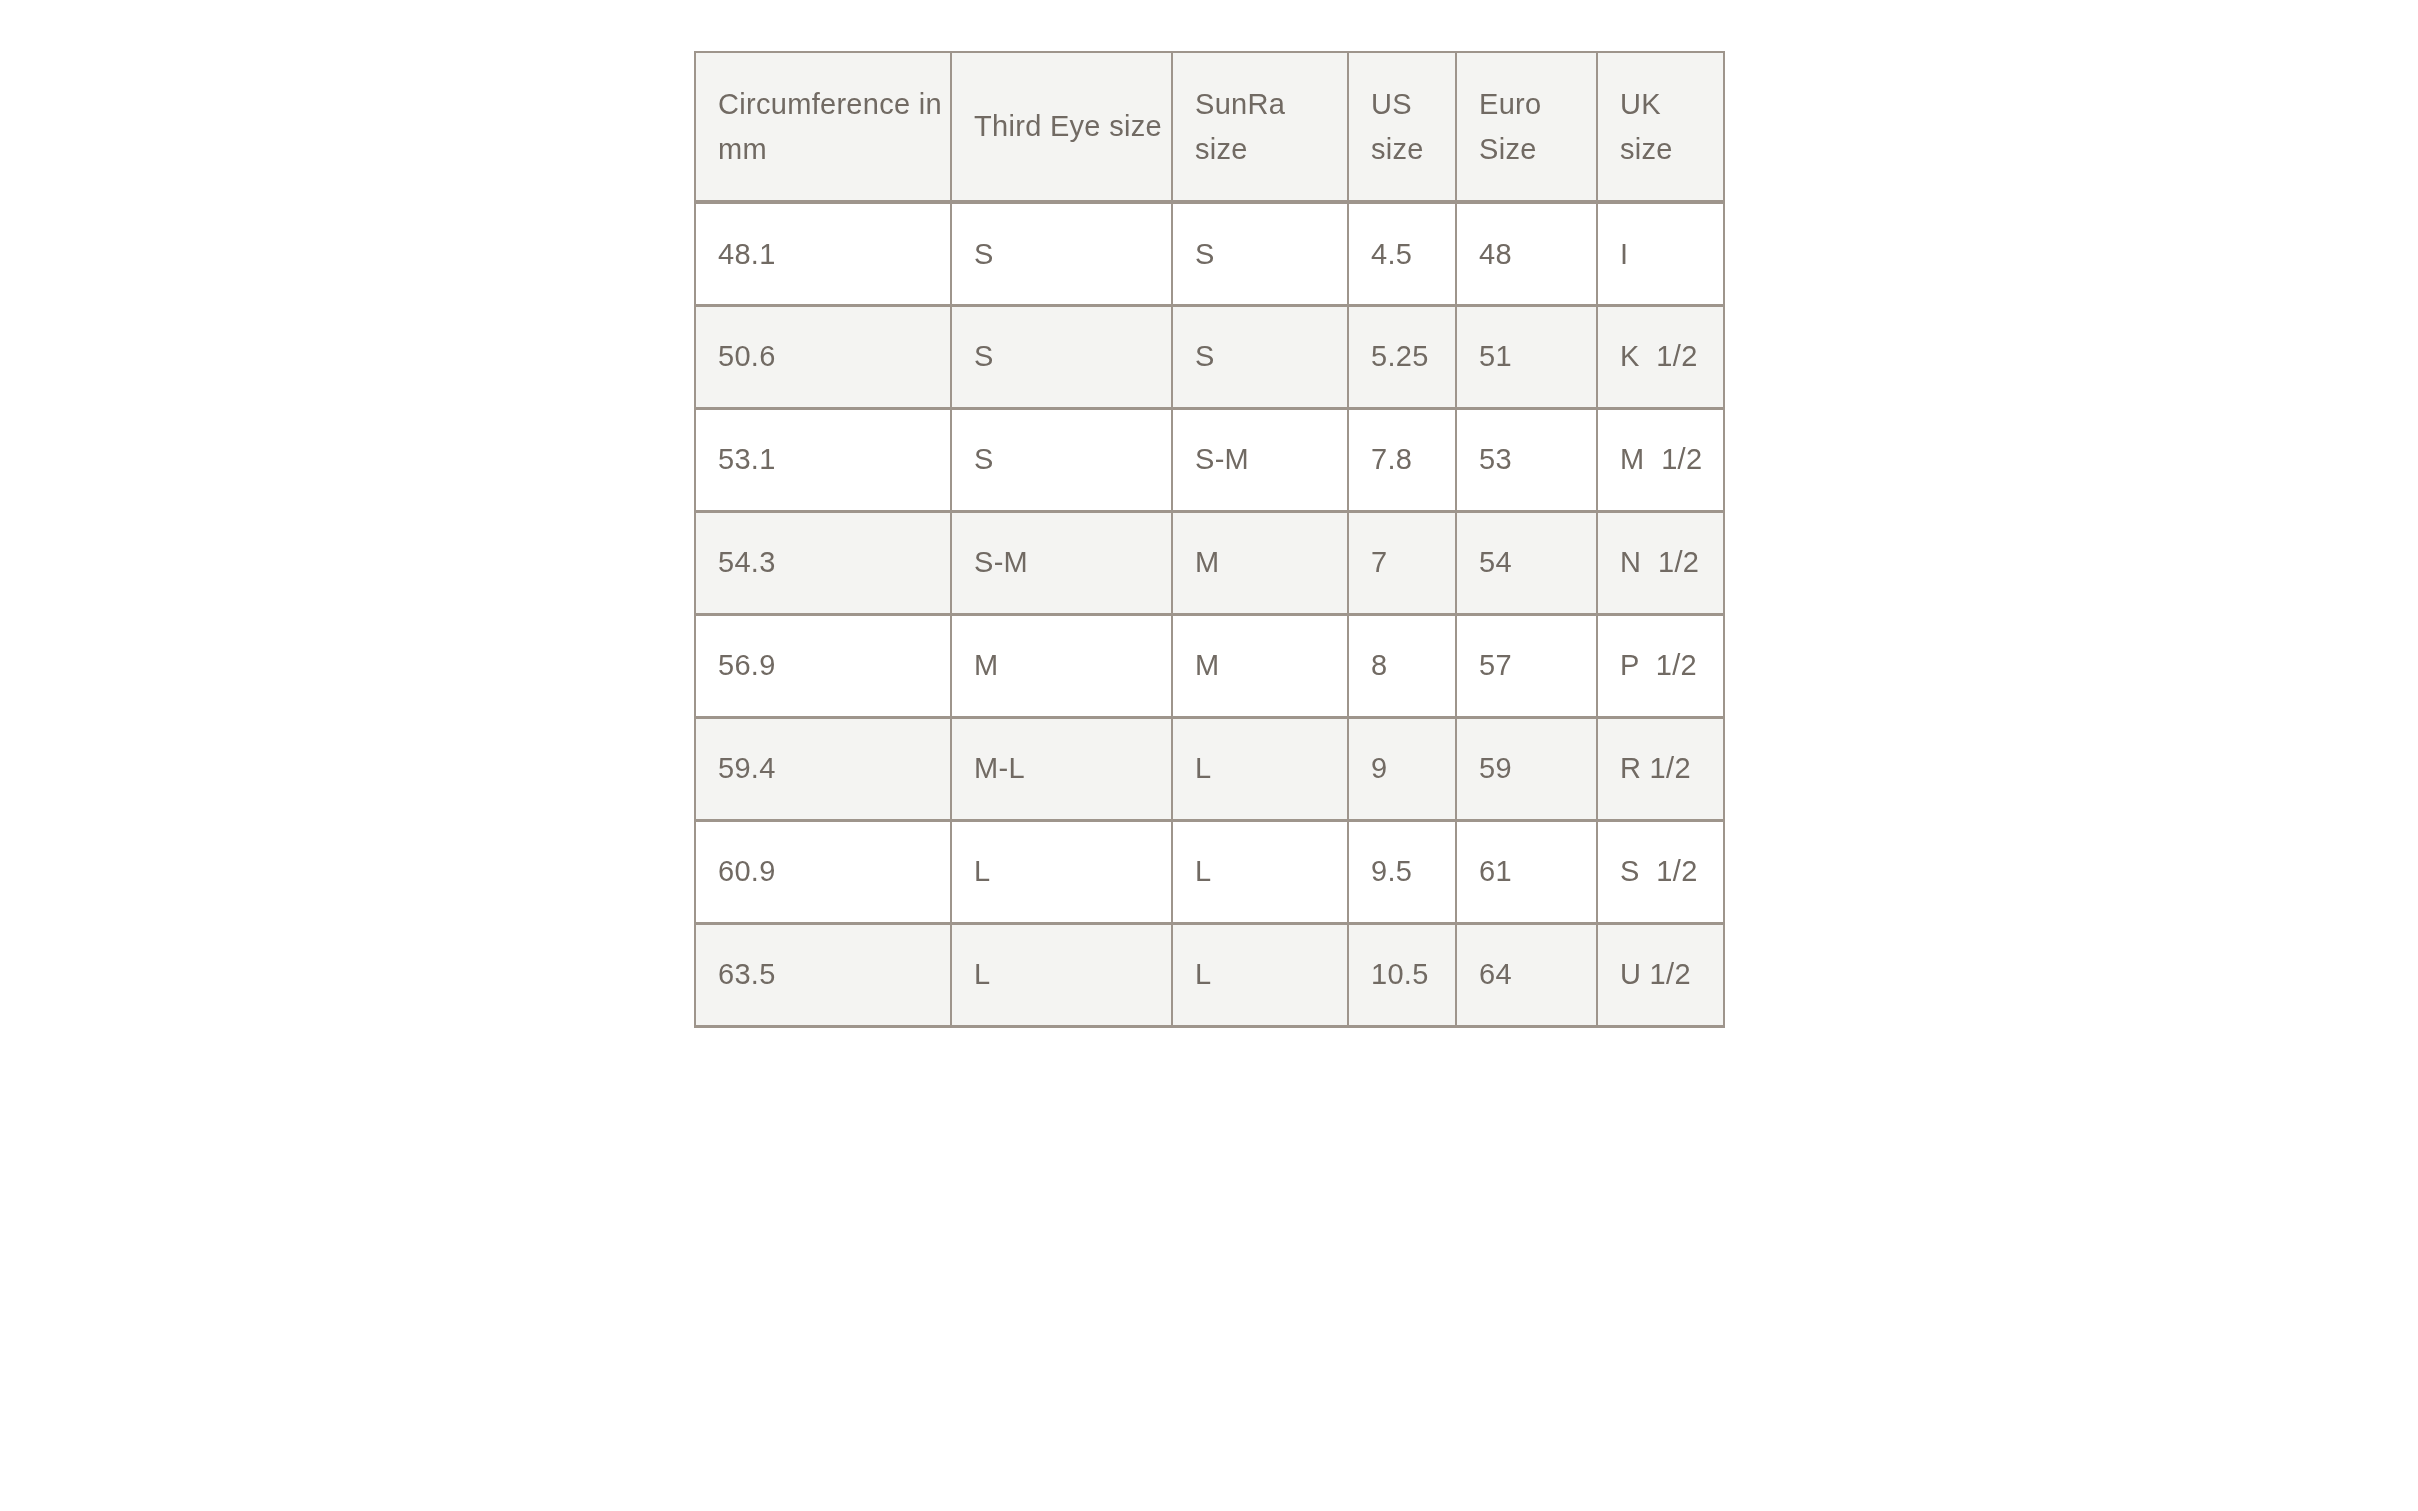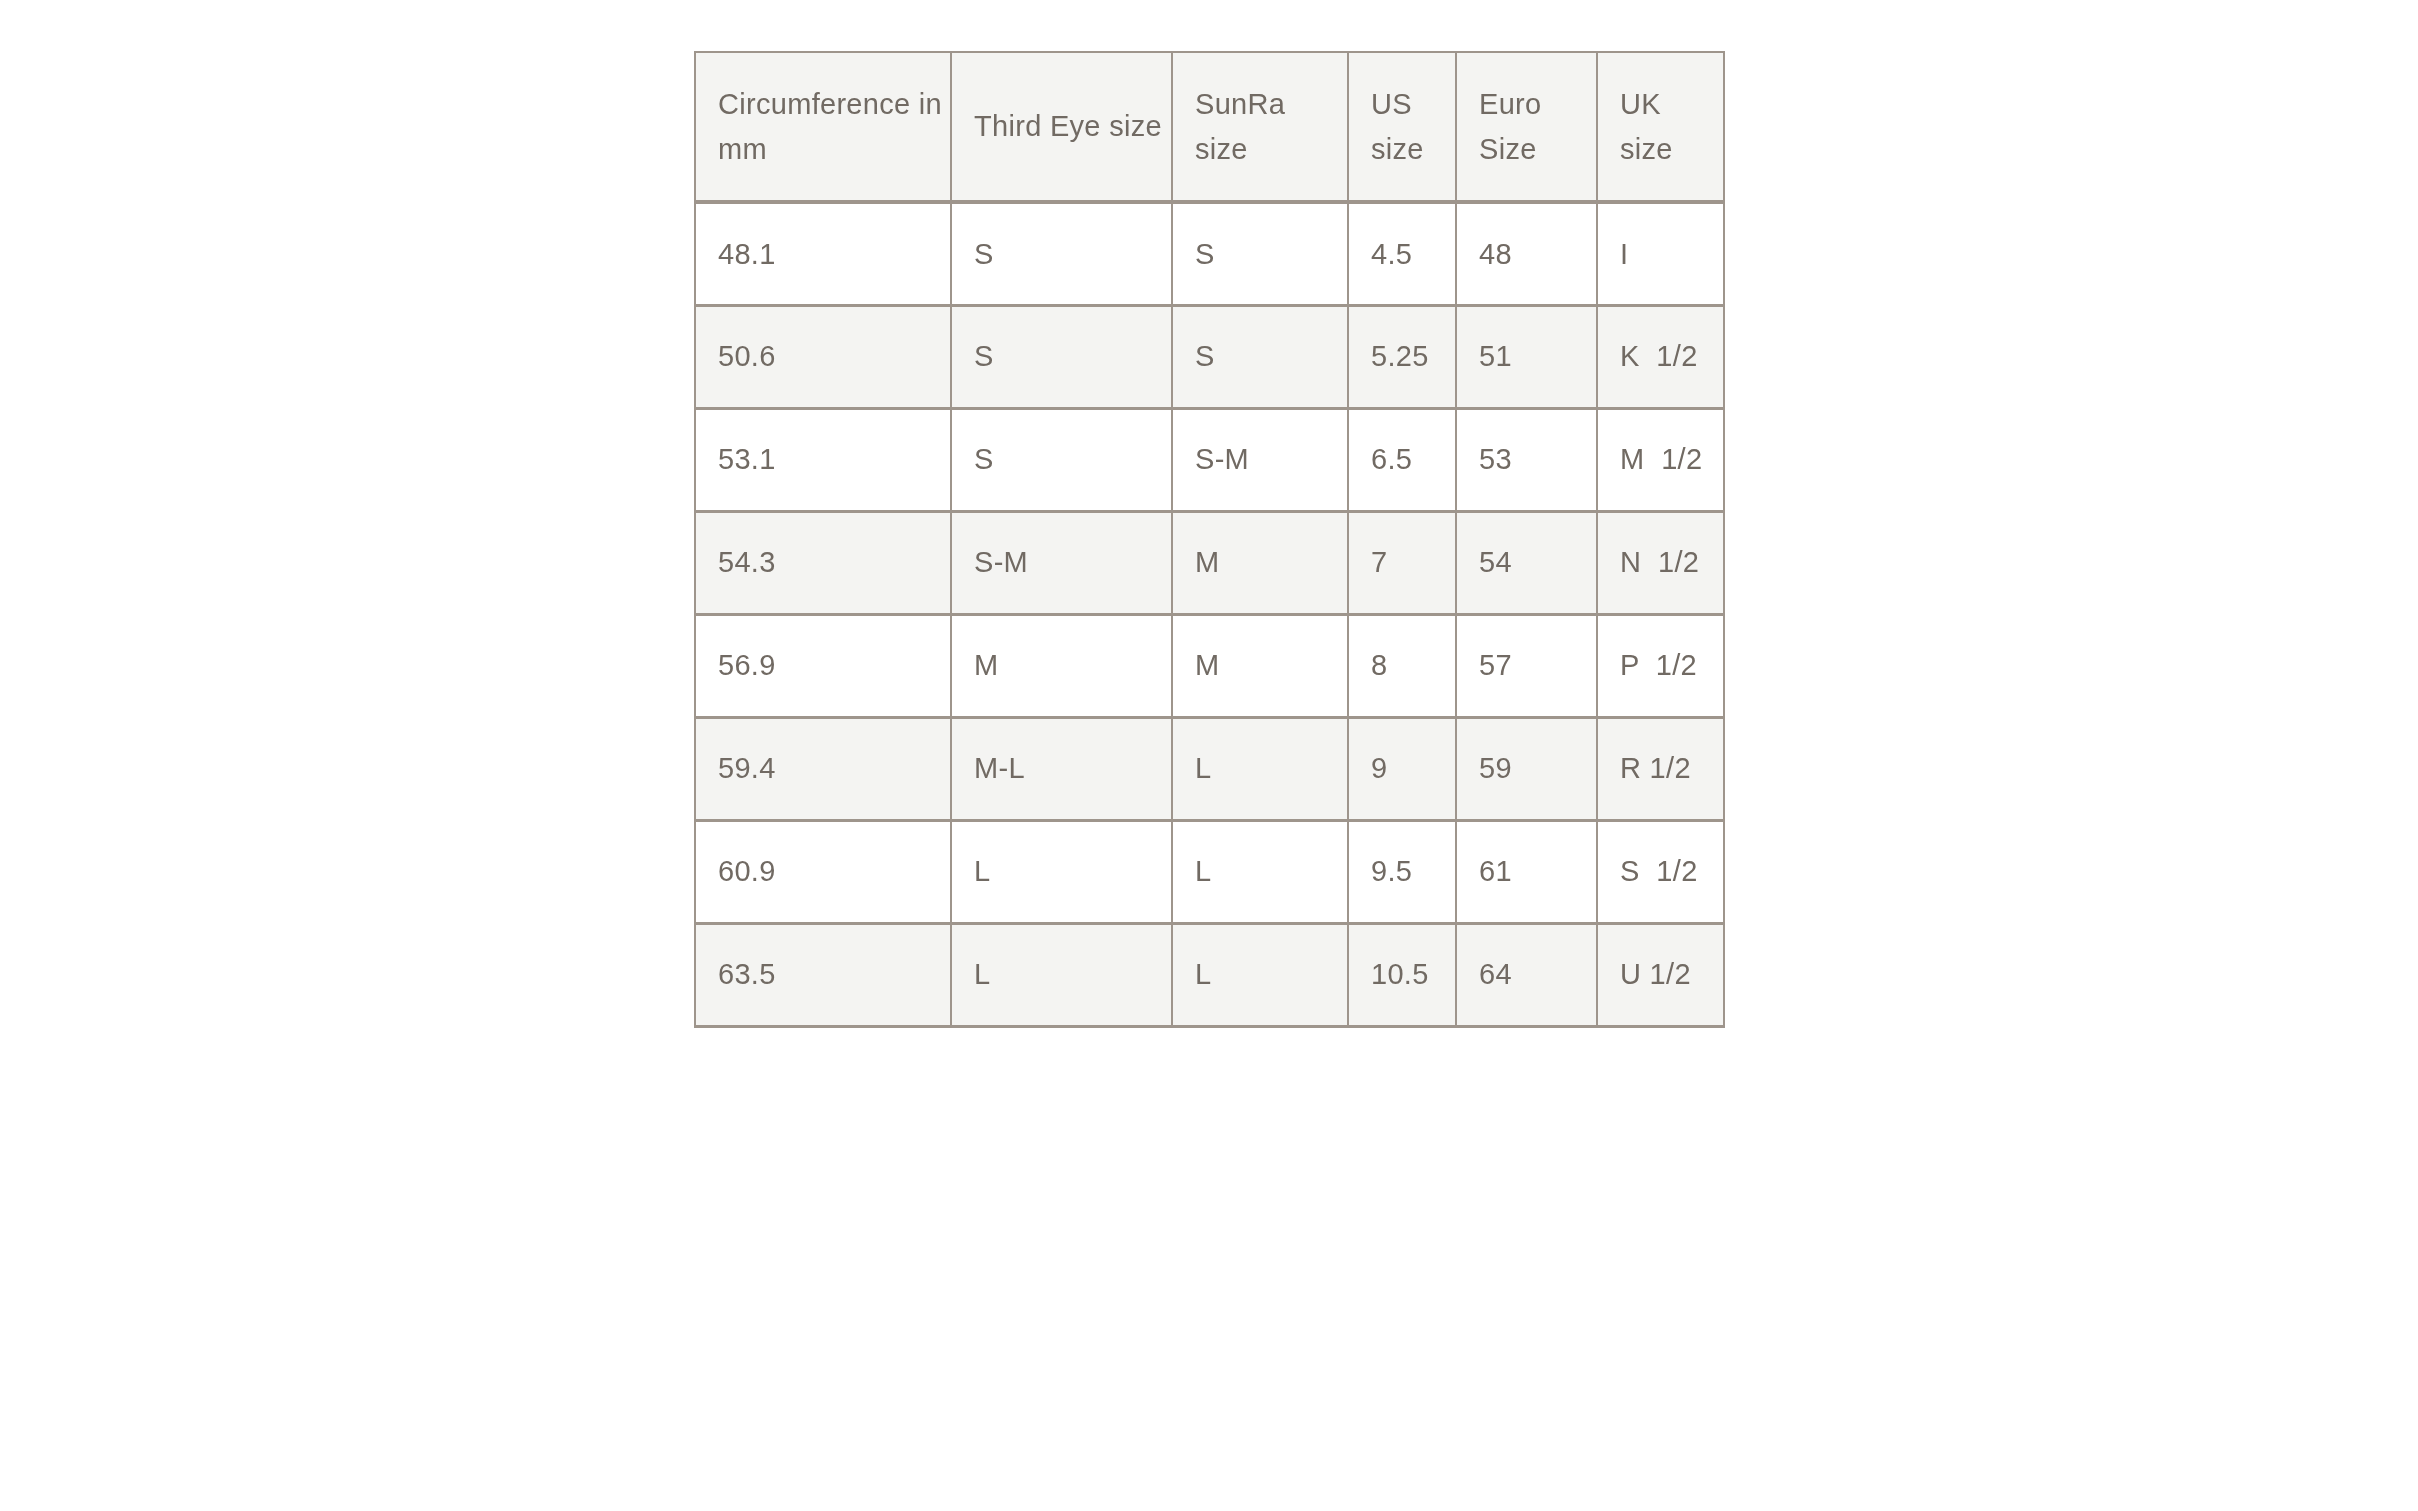--- a/index.html
+++ b/index.html
@@ -103,21 +103,21 @@
           <td>S</td>
           <td>S</td>
           <td>5.25</td>
           <td>51</td>
           <td>K  1/2</td>
         </tr>
         <tr>
           <td>53.1</td>
           <td>S</td>
           <td>S-M</td>
-          <td>6.5</td>
+          <td>7.8</td>
           <td>53</td>
           <td>M  1/2</td>
         </tr>
         <tr>
           <td>54.3</td>
           <td>S-M</td>
           <td>M</td>
           <td>7</td>
           <td>54</td>
           <td>N  1/2</td>

